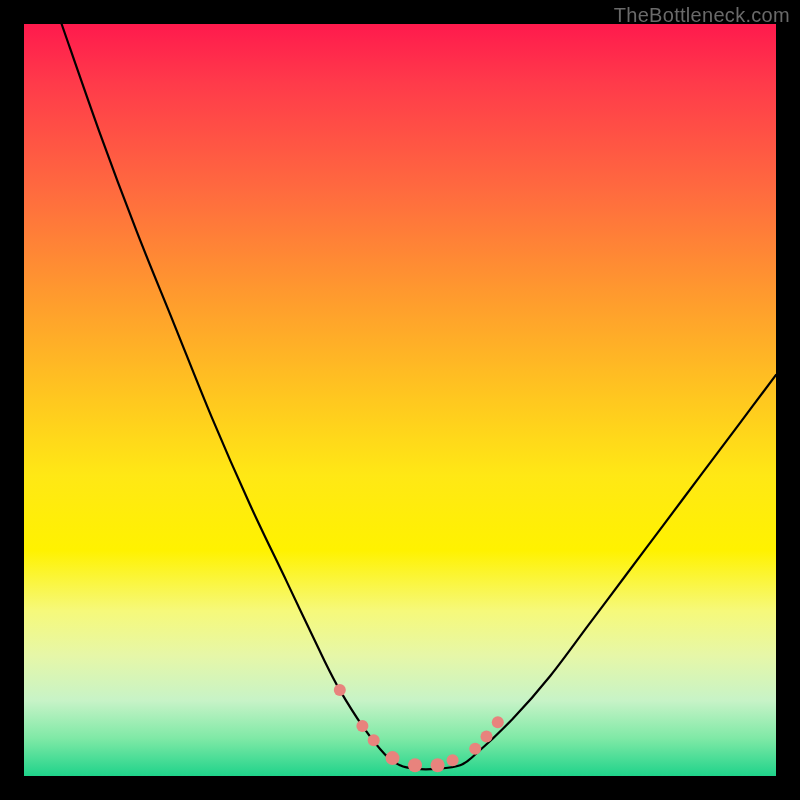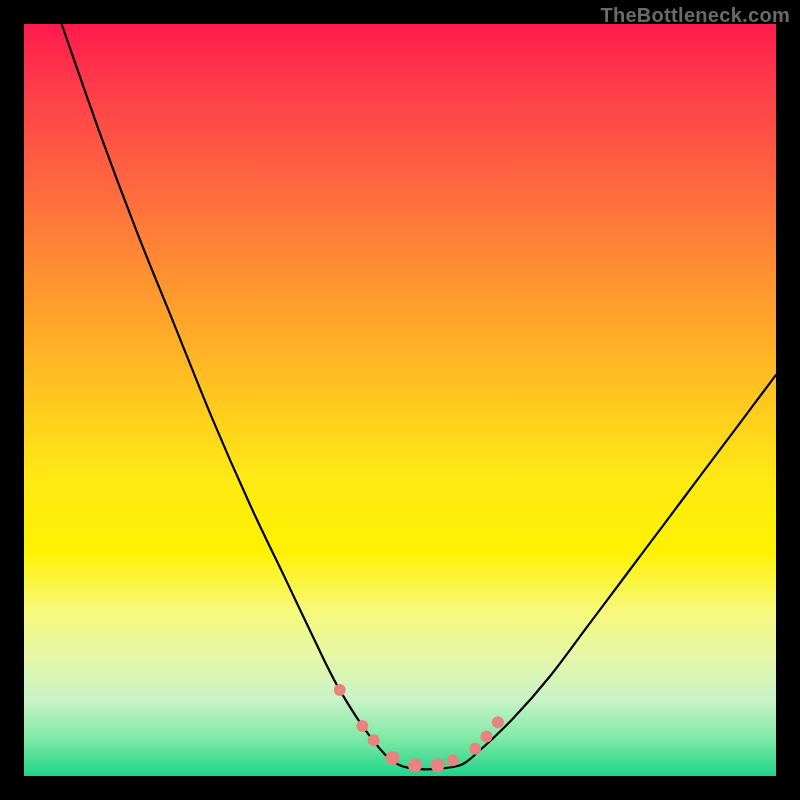--- a/index.html
+++ b/index.html
@@ -30,21 +30,21 @@
       #c7f3c7 90%,
       #7fe9a6 95%,
       #1fd38a 100%);
   }
   .attribution {
     position: absolute;
     top: 4px;
     right: 10px;
     color: #6a6a6a;
     font-size: 20px;
-    font-weight: 700;
+    font-weight: 400;
     letter-spacing: 0.3px;
     text-align: right;
   }
   svg.plot {
     position: absolute;
     left: 24px;
     top: 24px;
     width: 752px;
     height: 752px;
     overflow: visible;

